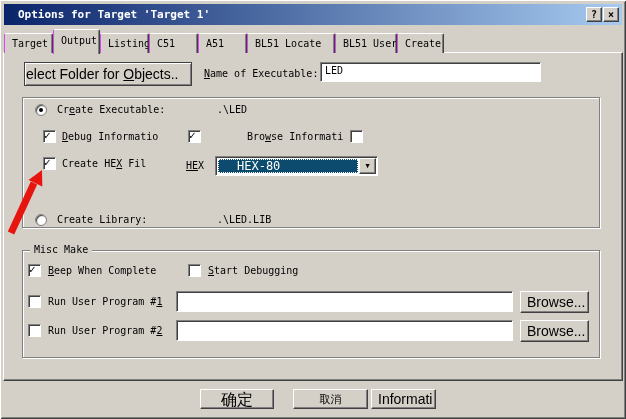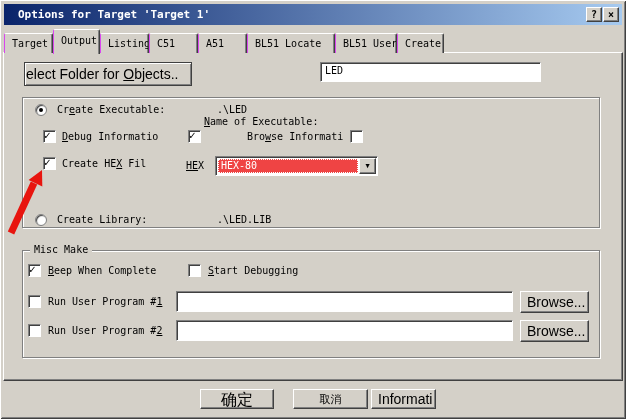--- a/index.html
+++ b/index.html
@@ -60,22 +60,22 @@
   .checkbox.on .mark{display:block;}
   
   .radio{position:absolute;width:12px;height:12px;background:#fff;border-radius:50%;z-index:2;
     border:1px solid #808080;box-shadow:inset 1px 1px 1px #404040;}
   .radio.on::after{content:"";position:absolute;left:3px;top:3px;width:4px;height:4px;
     background:#000;border-radius:50%;}
   
   #hexCombo{position:absolute;background:#fff;z-index:2;
     border:1px solid;border-color:#808080 #fff #fff #808080;
     box-shadow:inset 1px 1px 0 #404040;}
-  #hexCombo .sel{position:absolute;left:2px;top:2px;right:19px;bottom:2px;background:#ef4444;
-    color:#fff;font-size:10px;line-height:14px;padding-left:3px;
+  #hexCombo .sel{position:absolute;left:2px;top:2px;right:19px;bottom:2px;background:#0c4a6e;
+    color:#fff;font-size:12px;line-height:14px;padding-left:19px;
     outline:1px dotted #ffffff;outline-offset:-1px;white-space:nowrap;overflow:hidden;}
   #hexCombo .drop{position:absolute;right:1px;top:1px;width:17px;height:16px;background:#d4d0c8;
     border:1px solid;border-color:#fff #404040 #404040 #fff;
     box-shadow:inset -1px -1px 0 #808080;
     font-size:7px;line-height:15px;text-align:center;color:#000;}
   #redArrow{position:absolute;left:2px;top:163px;z-index:5;}
 </style>
 </head>
 <body>
 
@@ -99,21 +99,21 @@
     <div class="tab" style="width:49px">A51</div>
     <div class="tab" style="width:88px">BL51 Locate</div>
     <div class="tab" style="width:62px">BL51 User</div>
     <div class="tab" style="width:47px">Create</div>
   </div>
 
   <div id="page"></div>
 
   <button class="btn" id="selectFolderBtn" style="left:24px;top:62px;width:168px;height:24px;">elect Folder for <u>O</u>bjects..</button>
 
-  <div class="lbl" style="left:204px;top:67px;margin-top:48px;"><u>N</u>ame of Executable:</div>
+  <div class="lbl" style="left:204px;top:67px;"><u>N</u>ame of Executable:</div>
   <div class="field" style="left:320px;top:62px;width:221px;height:20px;">LED</div>
 
   <div class="group" style="left:22px;top:97px;width:578px;height:131px;"></div>
 
   <span class="radio on" style="left:35px;top:104px;"></span>
   <div class="lbl" style="left:57px;top:103px;">Cr<u>e</u>ate Executable:</div>
   <div class="lbl" style="left:217px;top:103px;">.\LED</div>
 
   <span class="checkbox on" style="left:43px;top:130px;">
     <span class="mark">✓</span>

